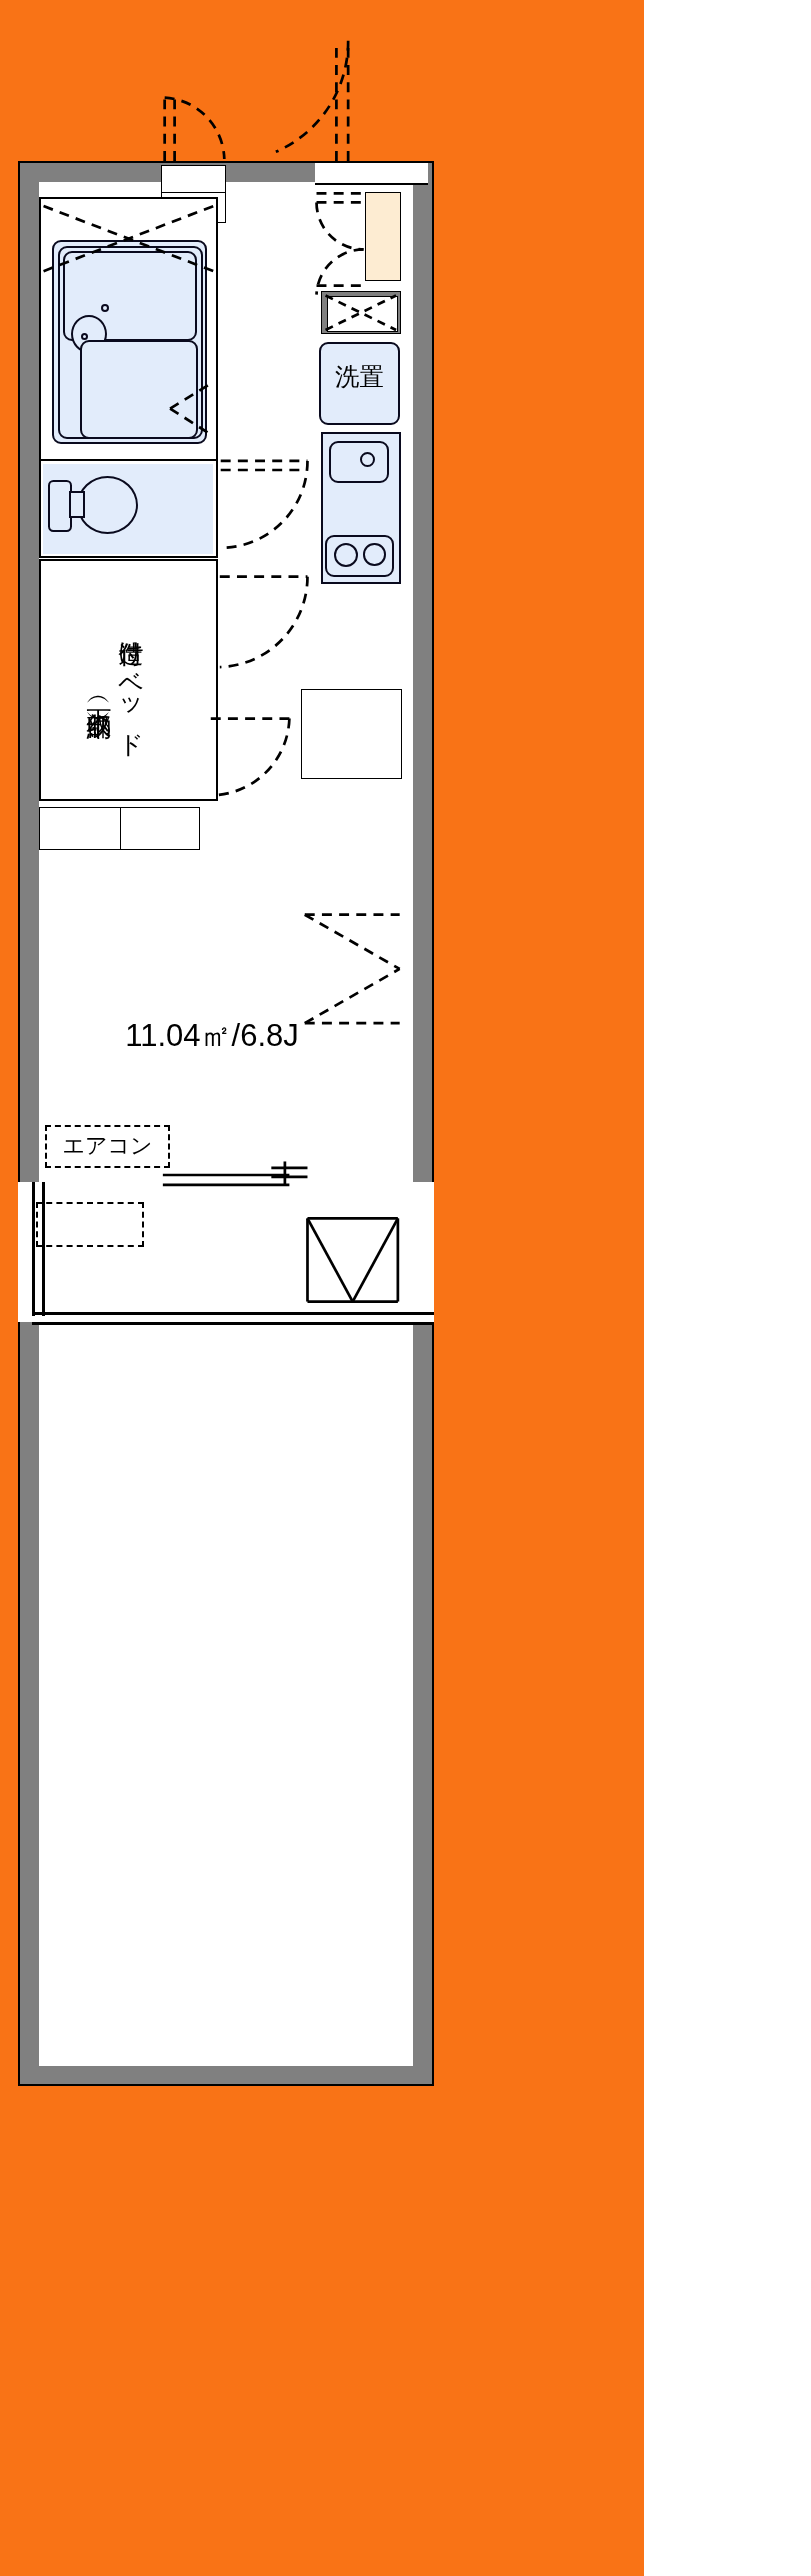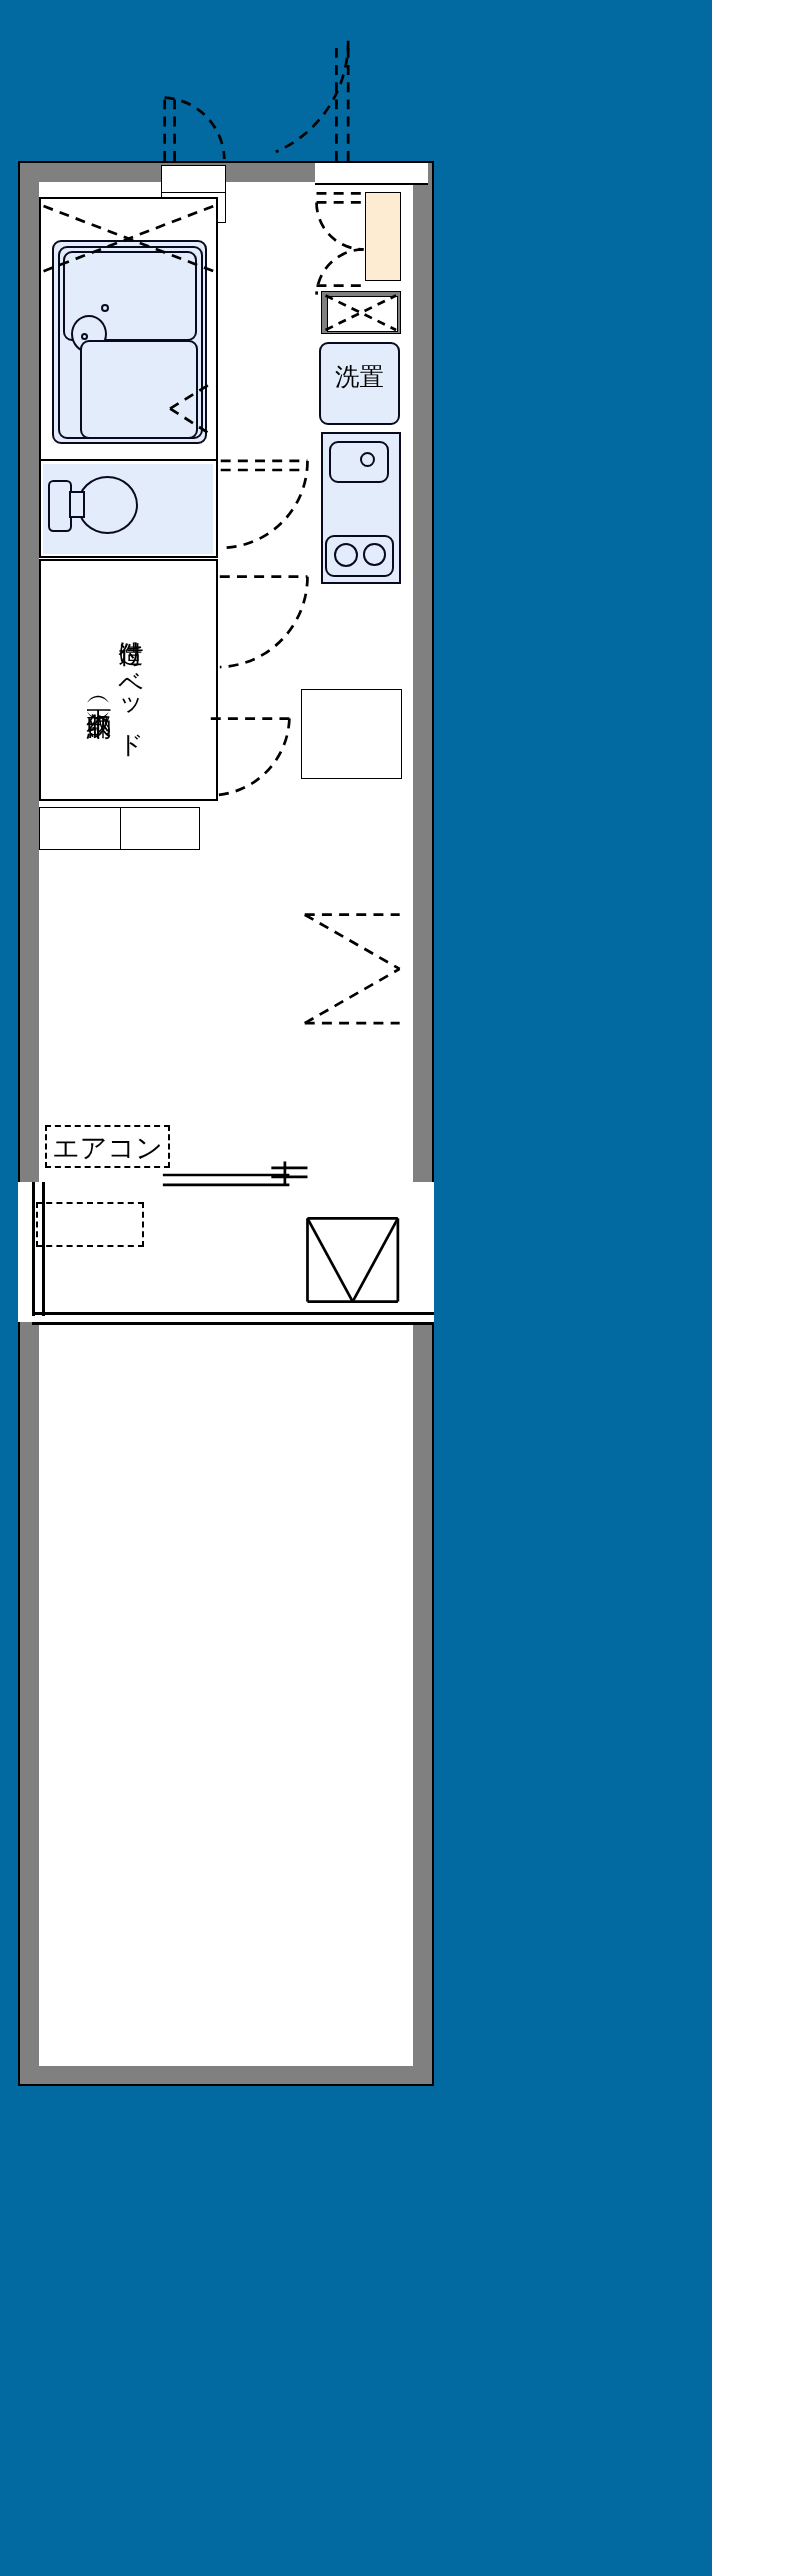--- a/index.html
+++ b/index.html
@@ -1,17 +1,17 @@
 <!DOCTYPE html>
 <html style="font-size:14.5px"><head>
 <meta charset="utf-8">
 <style>
   html,body{margin:0;padding:0;background:#ffffff;}
   body{font-family:"Liberation Sans","DejaVu Sans",sans-serif;}
-  #plan{position:relative;width:712px;height:2576px;background:#0369a1;overflow:hidden;}
+  #plan{position:relative;width:644px;height:2576px;background:#f97316;overflow:hidden;}
   .abs{position:absolute;box-sizing:border-box;}
   
   .wall{background:#808080;border:2.7px solid #000;}
   .room{background:#ffffff;border:2.7px solid #000;}
   .thin{border:1.8px solid #000;background:#fff;}
   .fix{background:#e2ecfb;border:2.3px solid #0a0a1e;}
   .fixr{background:#e2ecfb;border:2.3px solid #0a0a1e;border-radius:9px;}
   .dash{border:2.7px dashed #000;background:transparent;}
   .solidline{background:#000;}
   .lbl{color:#000;text-align:center;line-height:1.02;}
@@ -74,25 +74,26 @@
   <div class="abs" style="left:363px;top:543px;width:22.6px;height:22.6px;border:2.3px solid #0a0a1e;border-radius:50%;"></div>
 
   <div class="abs room" style="left:39px;top:559px;width:179px;height:242px;"></div>
 
   <div class="abs vtext lbl" style="left:118px;top:588px;height:190px;font-size:25px;">造付けベッド</div>
   <div class="abs vtext lbl" style="left:86px;top:598px;height:190px;font-size:25px;">（下部収納）</div>
 
   <div class="abs thin" style="left:39px;top:807px;width:83px;height:43px;"></div>
   <div class="abs thin" style="left:120px;top:807px;width:80px;height:43px;"></div>
 
+  <div class="abs lbl" style="left:54px;top:1020px;width:316px;font-size:31px;">11.04㎡/6.8J</div>
 
   <div class="abs thin" style="left:301px;top:689px;width:101px;height:90px;"></div>
 
   <div class="abs dash" style="left:45px;top:1125px;width:125px;height:43px;"></div>
-  <div class="abs lbl" style="left:45px;top:1135px;width:125px;font-size:27px;">エアコン</div>
+  <div class="abs lbl" style="left:45px;top:1135px;width:125px;font-size:22px;">エアコン</div>
 
   <div class="abs" style="left:18px;top:1182px;width:416px;height:140px;background:#ffffff;"></div>
   <div class="abs solidline" style="left:32px;top:1182px;width:2.7px;height:134px;"></div>
   <div class="abs solidline" style="left:42px;top:1182px;width:2.7px;height:134px;"></div>
   <div class="abs solidline" style="left:32px;top:1312px;width:402px;height:2.7px;"></div>
   <div class="abs solidline" style="left:32px;top:1322px;width:402px;height:2.7px;"></div>
 
   <div class="abs dash" style="left:36px;top:1202px;width:108px;height:45px;"></div>
 
   <div class="svgwrap">

